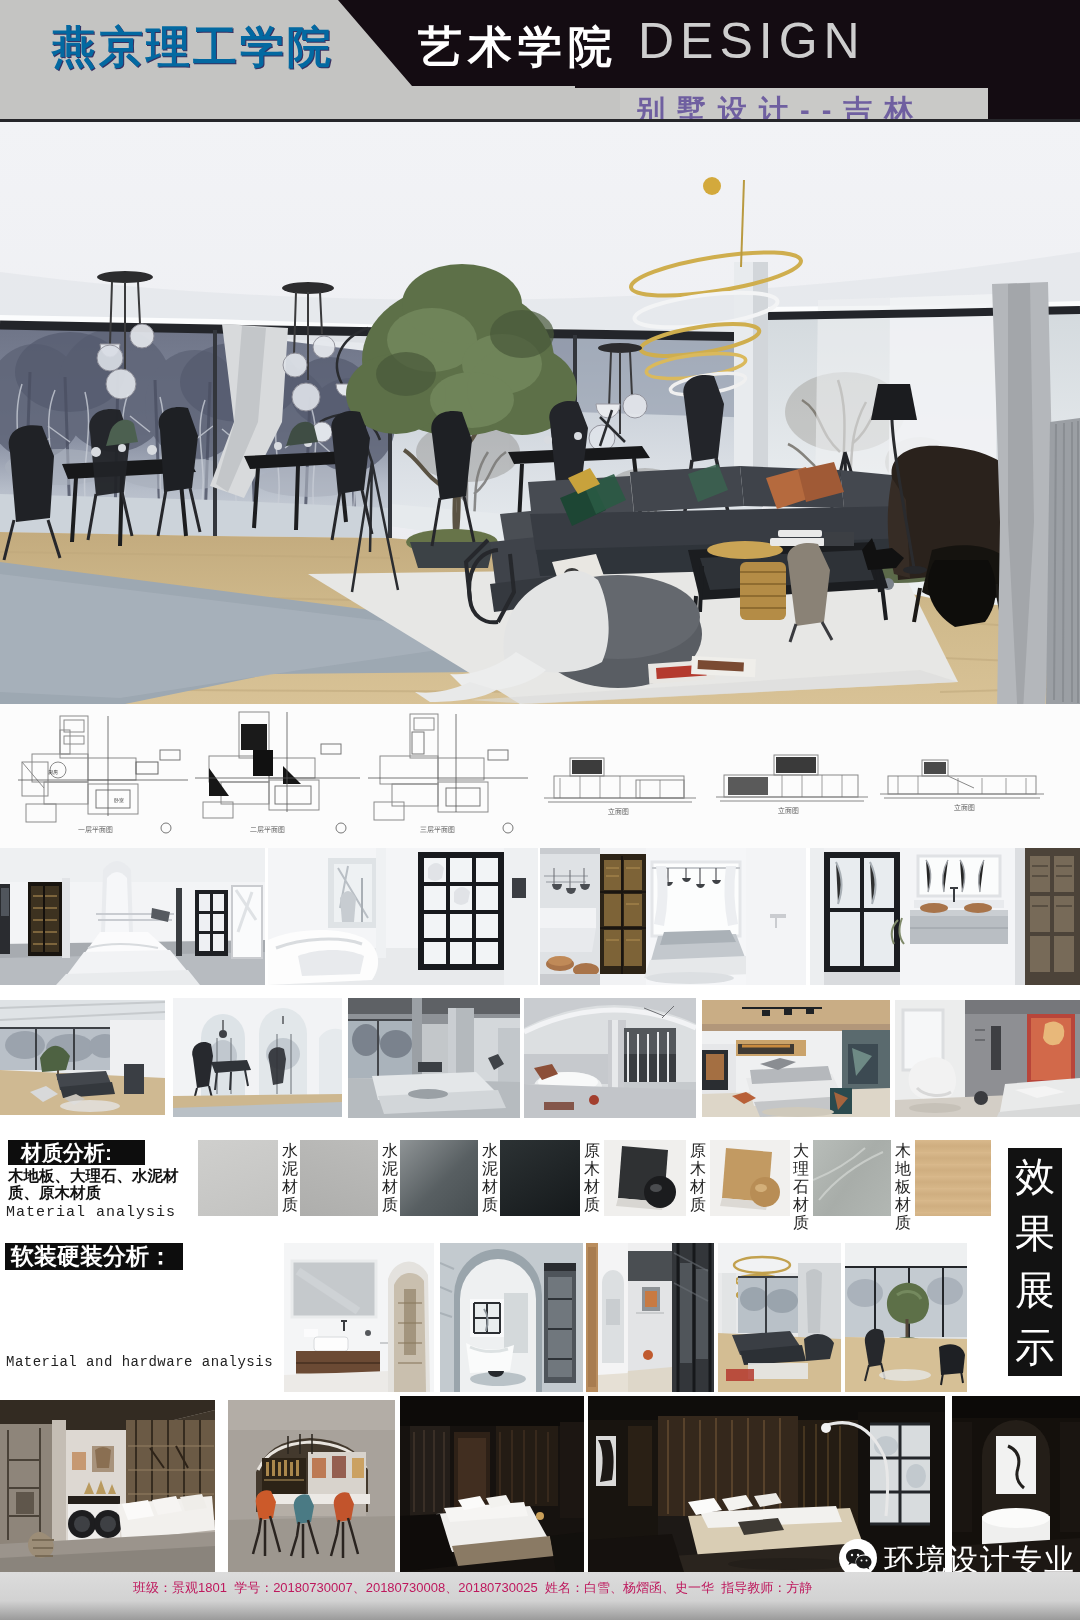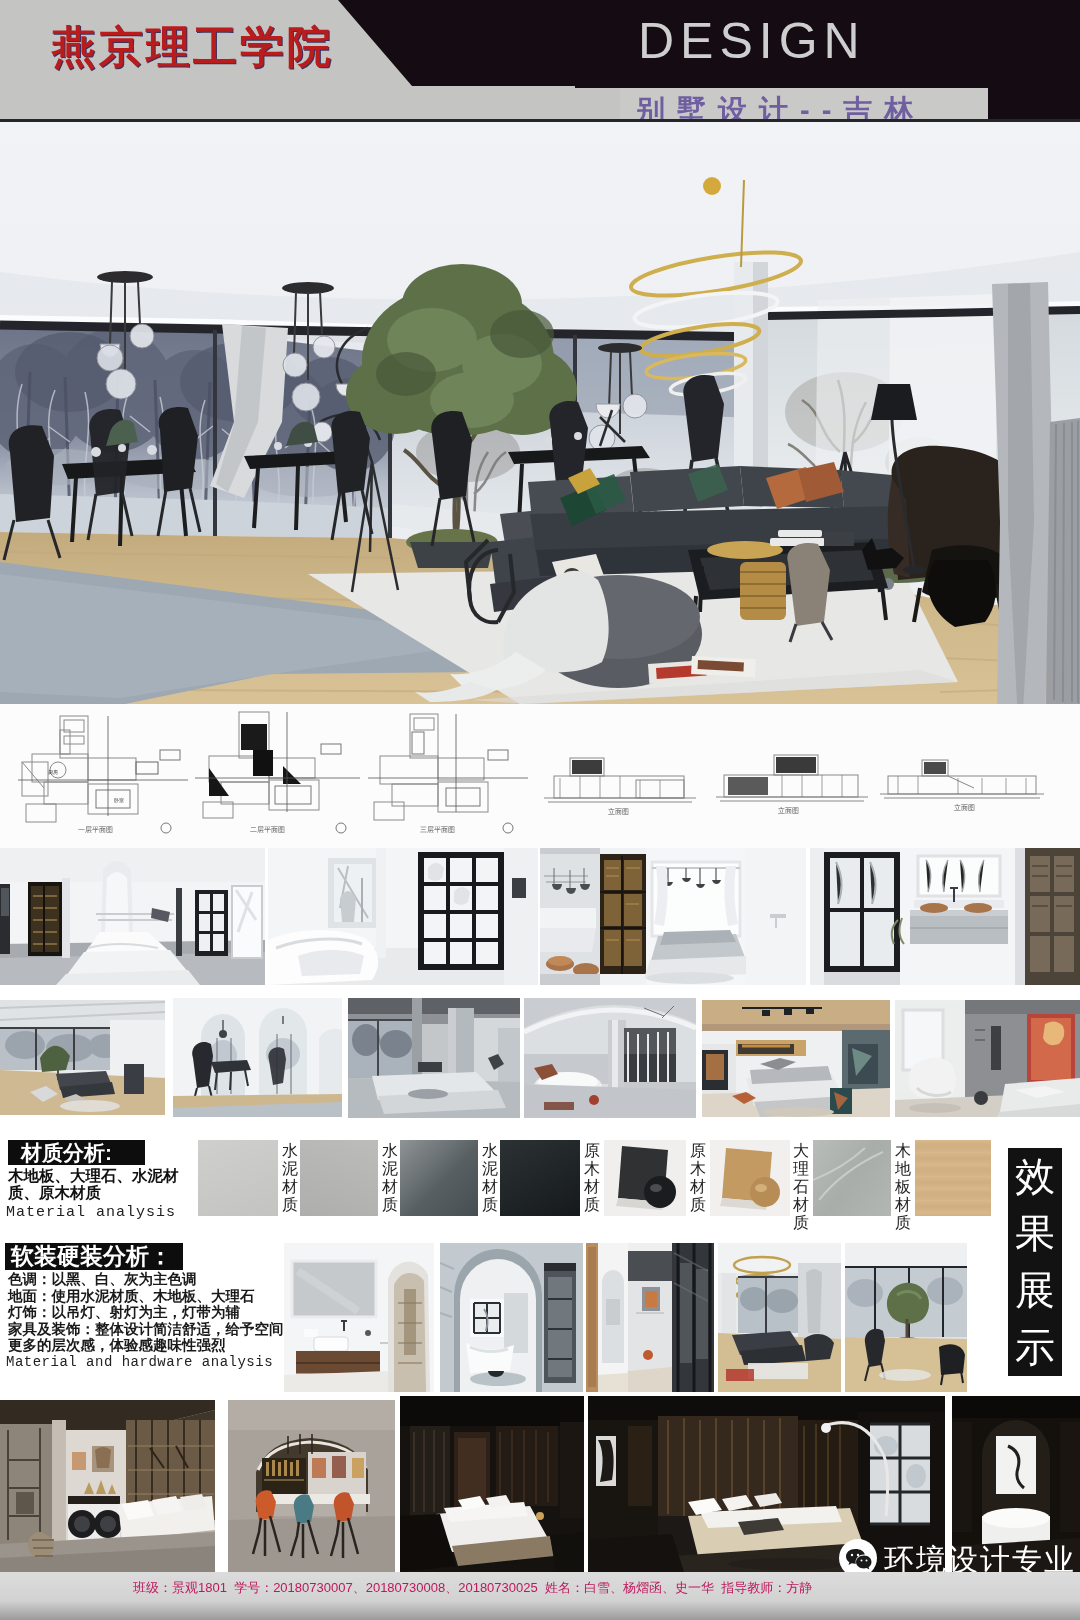--- a/index.html
+++ b/index.html
@@ -11,22 +11,23 @@
 <body>
 <div id="page">
 
   <div class="abs" style="left:0;top:0;width:1080px;height:122px;background:#c4c4c2;"></div>
 
   <svg class="abs" style="left:0;top:0;" width="1080" height="122">
     <polygon points="338,0 1080,0 1080,122 985,122 985,88 575,88 575,86 412,86 338,0" fill="#140c12"></polygon>
     <polygon points="985,88 1080,88 1080,122 985,122" fill="#140c12"></polygon>
   </svg>
 
-  <div class="abs" style="left:52px;top:18px;width:310px;font-size:44px;font-weight:bold;color:#b91c1c;letter-spacing:3px;text-shadow:1px 1px 0 #3a3060;">燕京理工学院</div>
-
+  <div class="abs" style="left:52px;top:18px;width:310px;font-size:44px;font-weight:bold;color:#0369a1;letter-spacing:3px;text-shadow:1px 1px 0 #3a3060;">燕京理工学院</div>
+
+  <div class="abs" style="left:418px;top:18px;font-size:44px;font-weight:bold;color:#ffffff;letter-spacing:6px;">艺术学院</div>
 
   <div class="abs" style="left:638px;top:12px;font-size:50px;color:#cecece;letter-spacing:6px;">DESIGN</div>
 
   <div class="abs" style="left:620px;top:88px;width:368px;height:34px;background:#c9c9c7;"></div>
 
   <div class="abs" style="left:636px;top:91px;font-size:29px;font-weight:bold;color:#6f5fa0;letter-spacing:12px;">别墅设计--吉林</div>
 
   <div class="abs" style="left:0;top:119px;width:1080px;height:3px;background:#26262a;"></div>
 
   <svg class="abs" style="left:0;top:122px;" width="1080" height="582" viewBox="0 0 1080 582">
@@ -857,21 +858,20 @@
     <svg width="78" height="76">
       <path d="M6,60 Q30,30 70,12 M0,40 Q30,28 52,8" stroke="#cfd3cf" stroke-width="2" fill="none" opacity="0.8"></path>
     </svg>
   </div>
   <div class="abs" style="left:895px;top:1142px;width:18px;height:95px;font-size:16px;color:#222;line-height:18px;">木地板材质</div>
 
   <div class="abs" style="left:915px;top:1140px;width:76px;height:76px;background:repeating-linear-gradient(180deg,#d9b98c 0px,#cfae80 6px,#d6b688 12px);"></div>
 
   <div class="abs" style="left:5px;top:1243px;width:172px;height:27px;background:#0d0d0d;color:#fff;font-size:23px;font-weight:bold;line-height:27px;padding-left:6px;">软装硬装分析：</div>
 
-  <div class="abs" style="left:8px;top:1271px;width:300px;font-size:14.5px;font-weight:bold;color:#1a1a1a;line-height:16.5px;white-space:nowrap;">色调：以黑、白、灰为主色调<br>地面：使用水泥材质、木地板、大理石<br>灯饰：以吊灯、射灯为主，灯带为辅<br>家具及装饰：整体设计简洁舒适，给予空间<br>更多的层次感，体验感趣味性强烈</div>
 
   <div class="abs" style="left:6px;top:1354px;font-size:14px;color:#222;font-family:'Liberation Mono',monospace;letter-spacing:0.5px;">Material and hardware analysis</div>
 
   <svg class="abs" style="left:284px;top:1243px;" width="150" height="149" viewBox="0 0 150 149">
     <rect width="150" height="149" fill="#f4f5f6"></rect>
     <rect x="8" y="18" width="84" height="56" fill="#c5c9cc"></rect>
     <rect x="8" y="18" width="84" height="56" fill="none" stroke="#e9ebec" stroke-width="3"></rect>
     <path d="M14,28 l60,40" stroke="#d2d6d9" stroke-width="8" opacity="0.7"></path>
     <rect x="20" y="86" width="14" height="8" fill="#fbfbfc"></rect>
     <path d="M60,78 v10 M57,78 h6" stroke="#3a3c40" stroke-width="2"></path>

